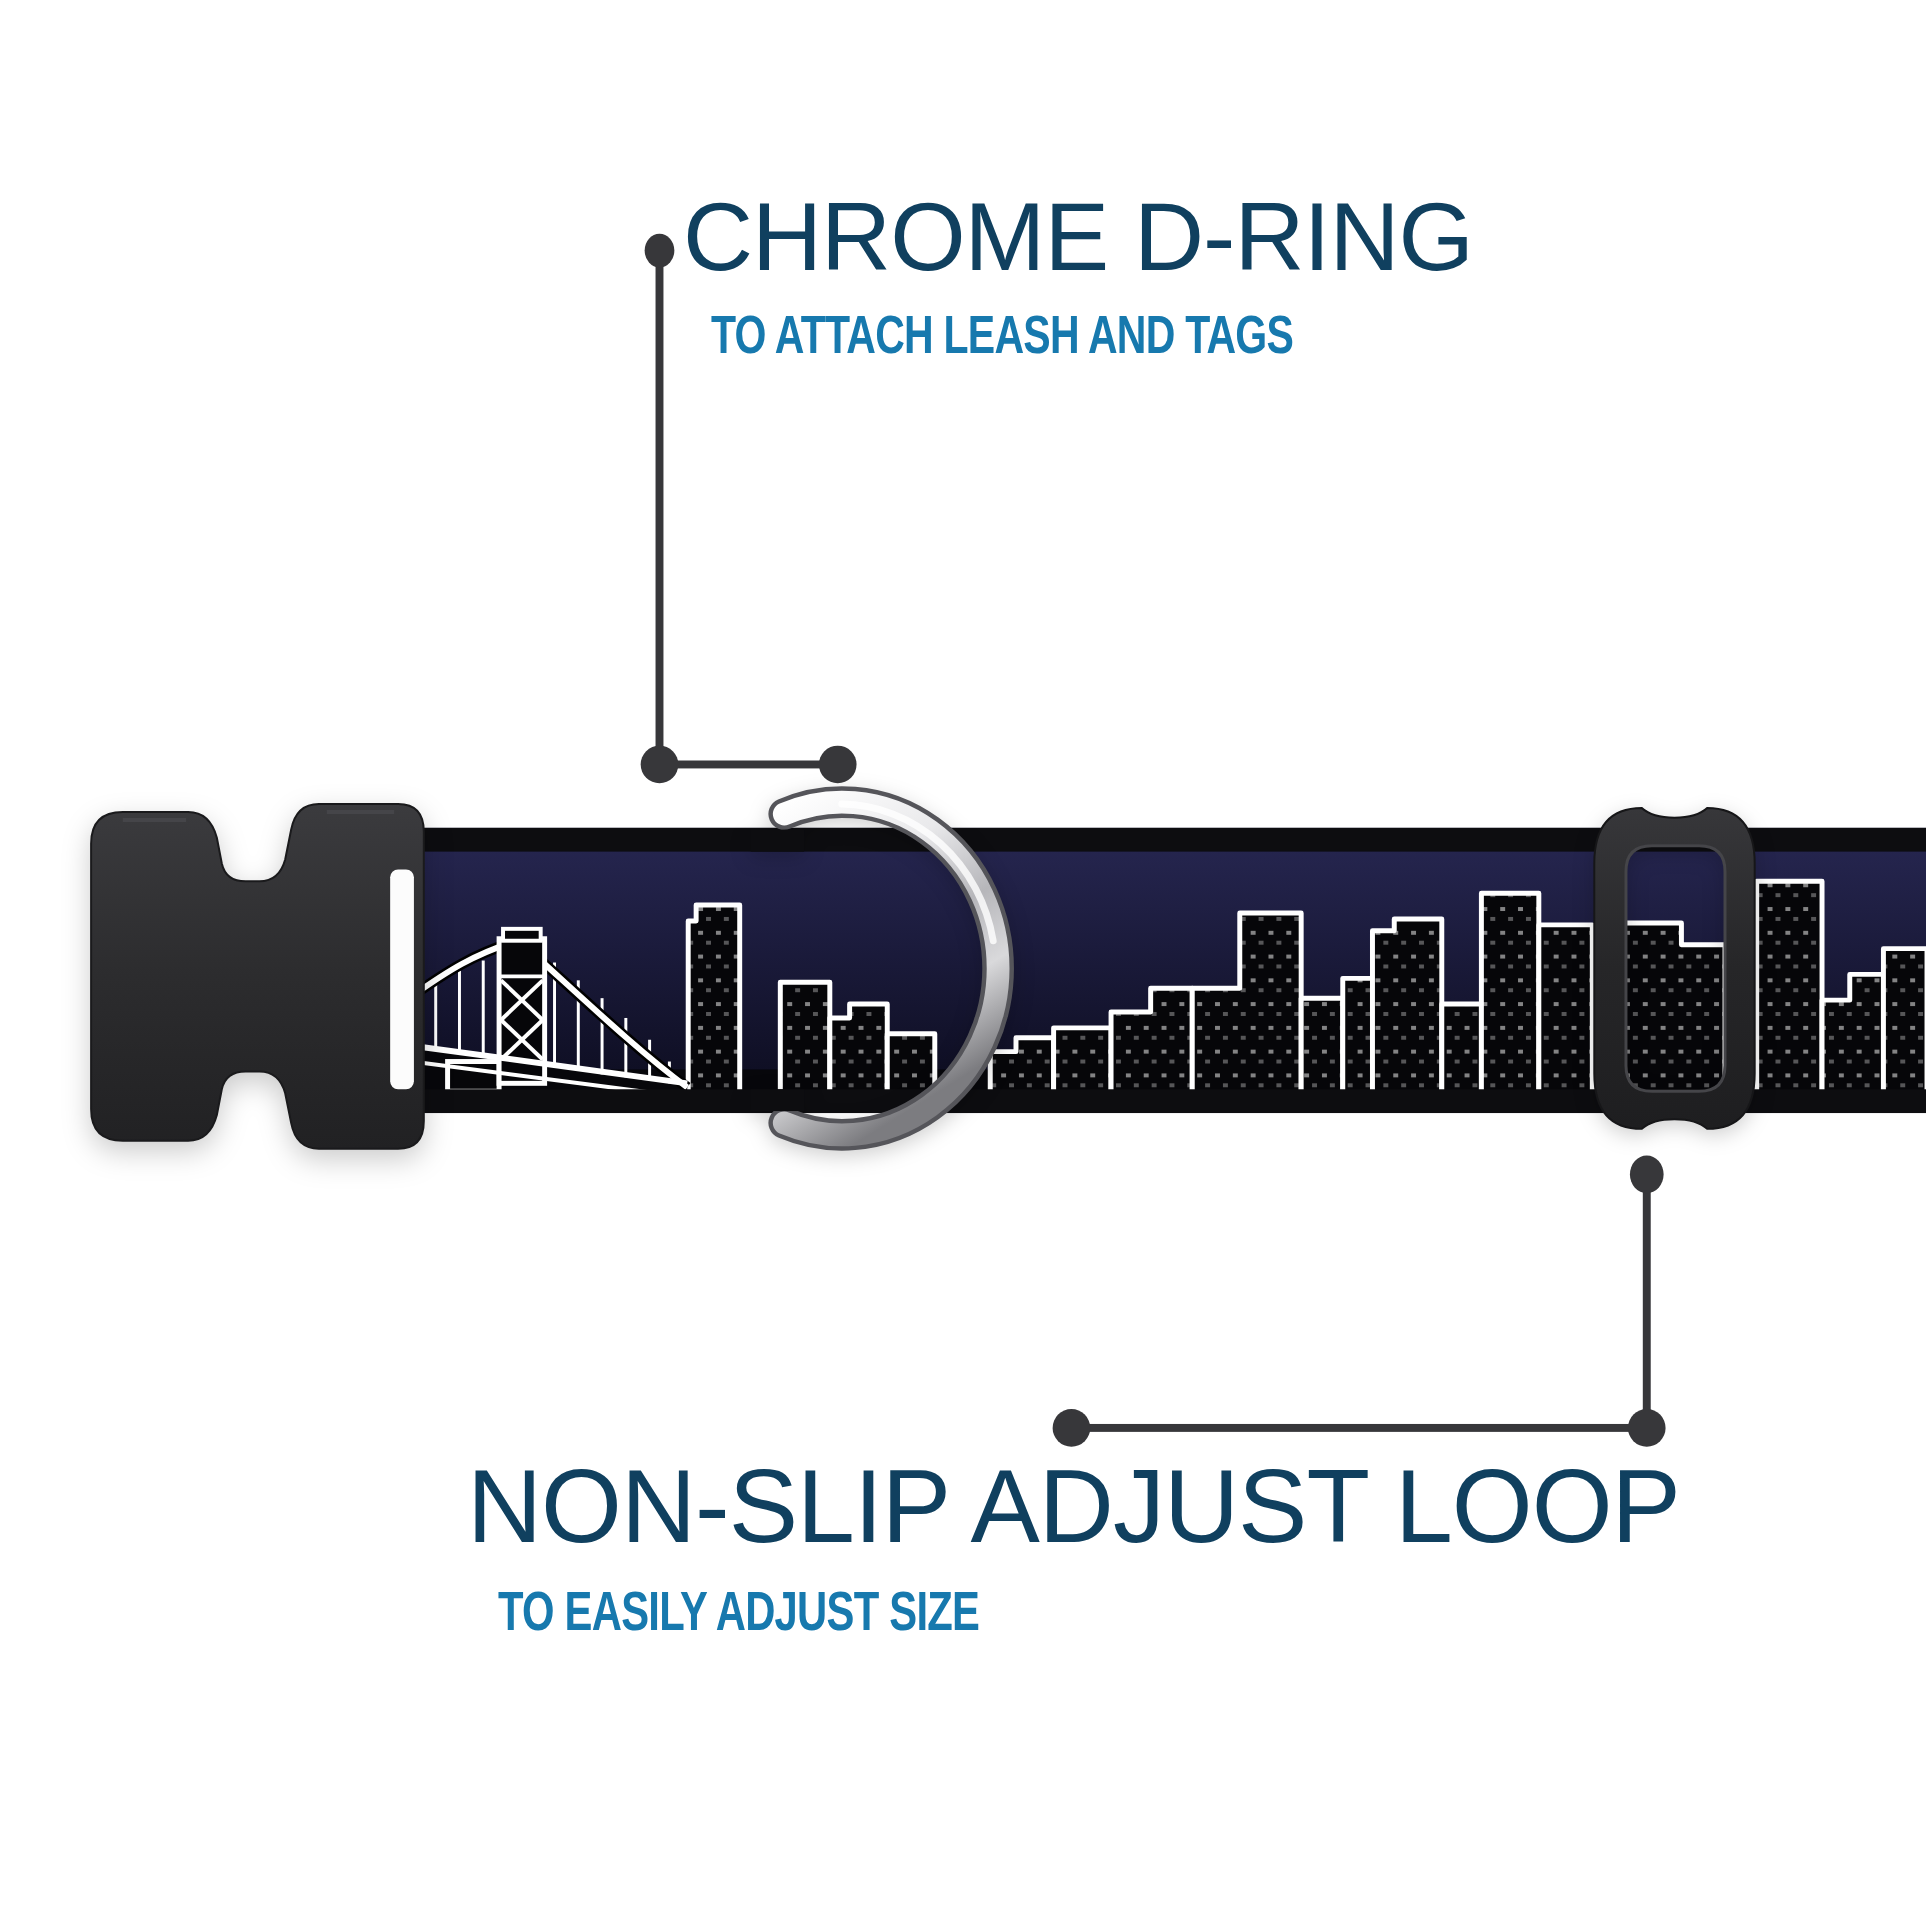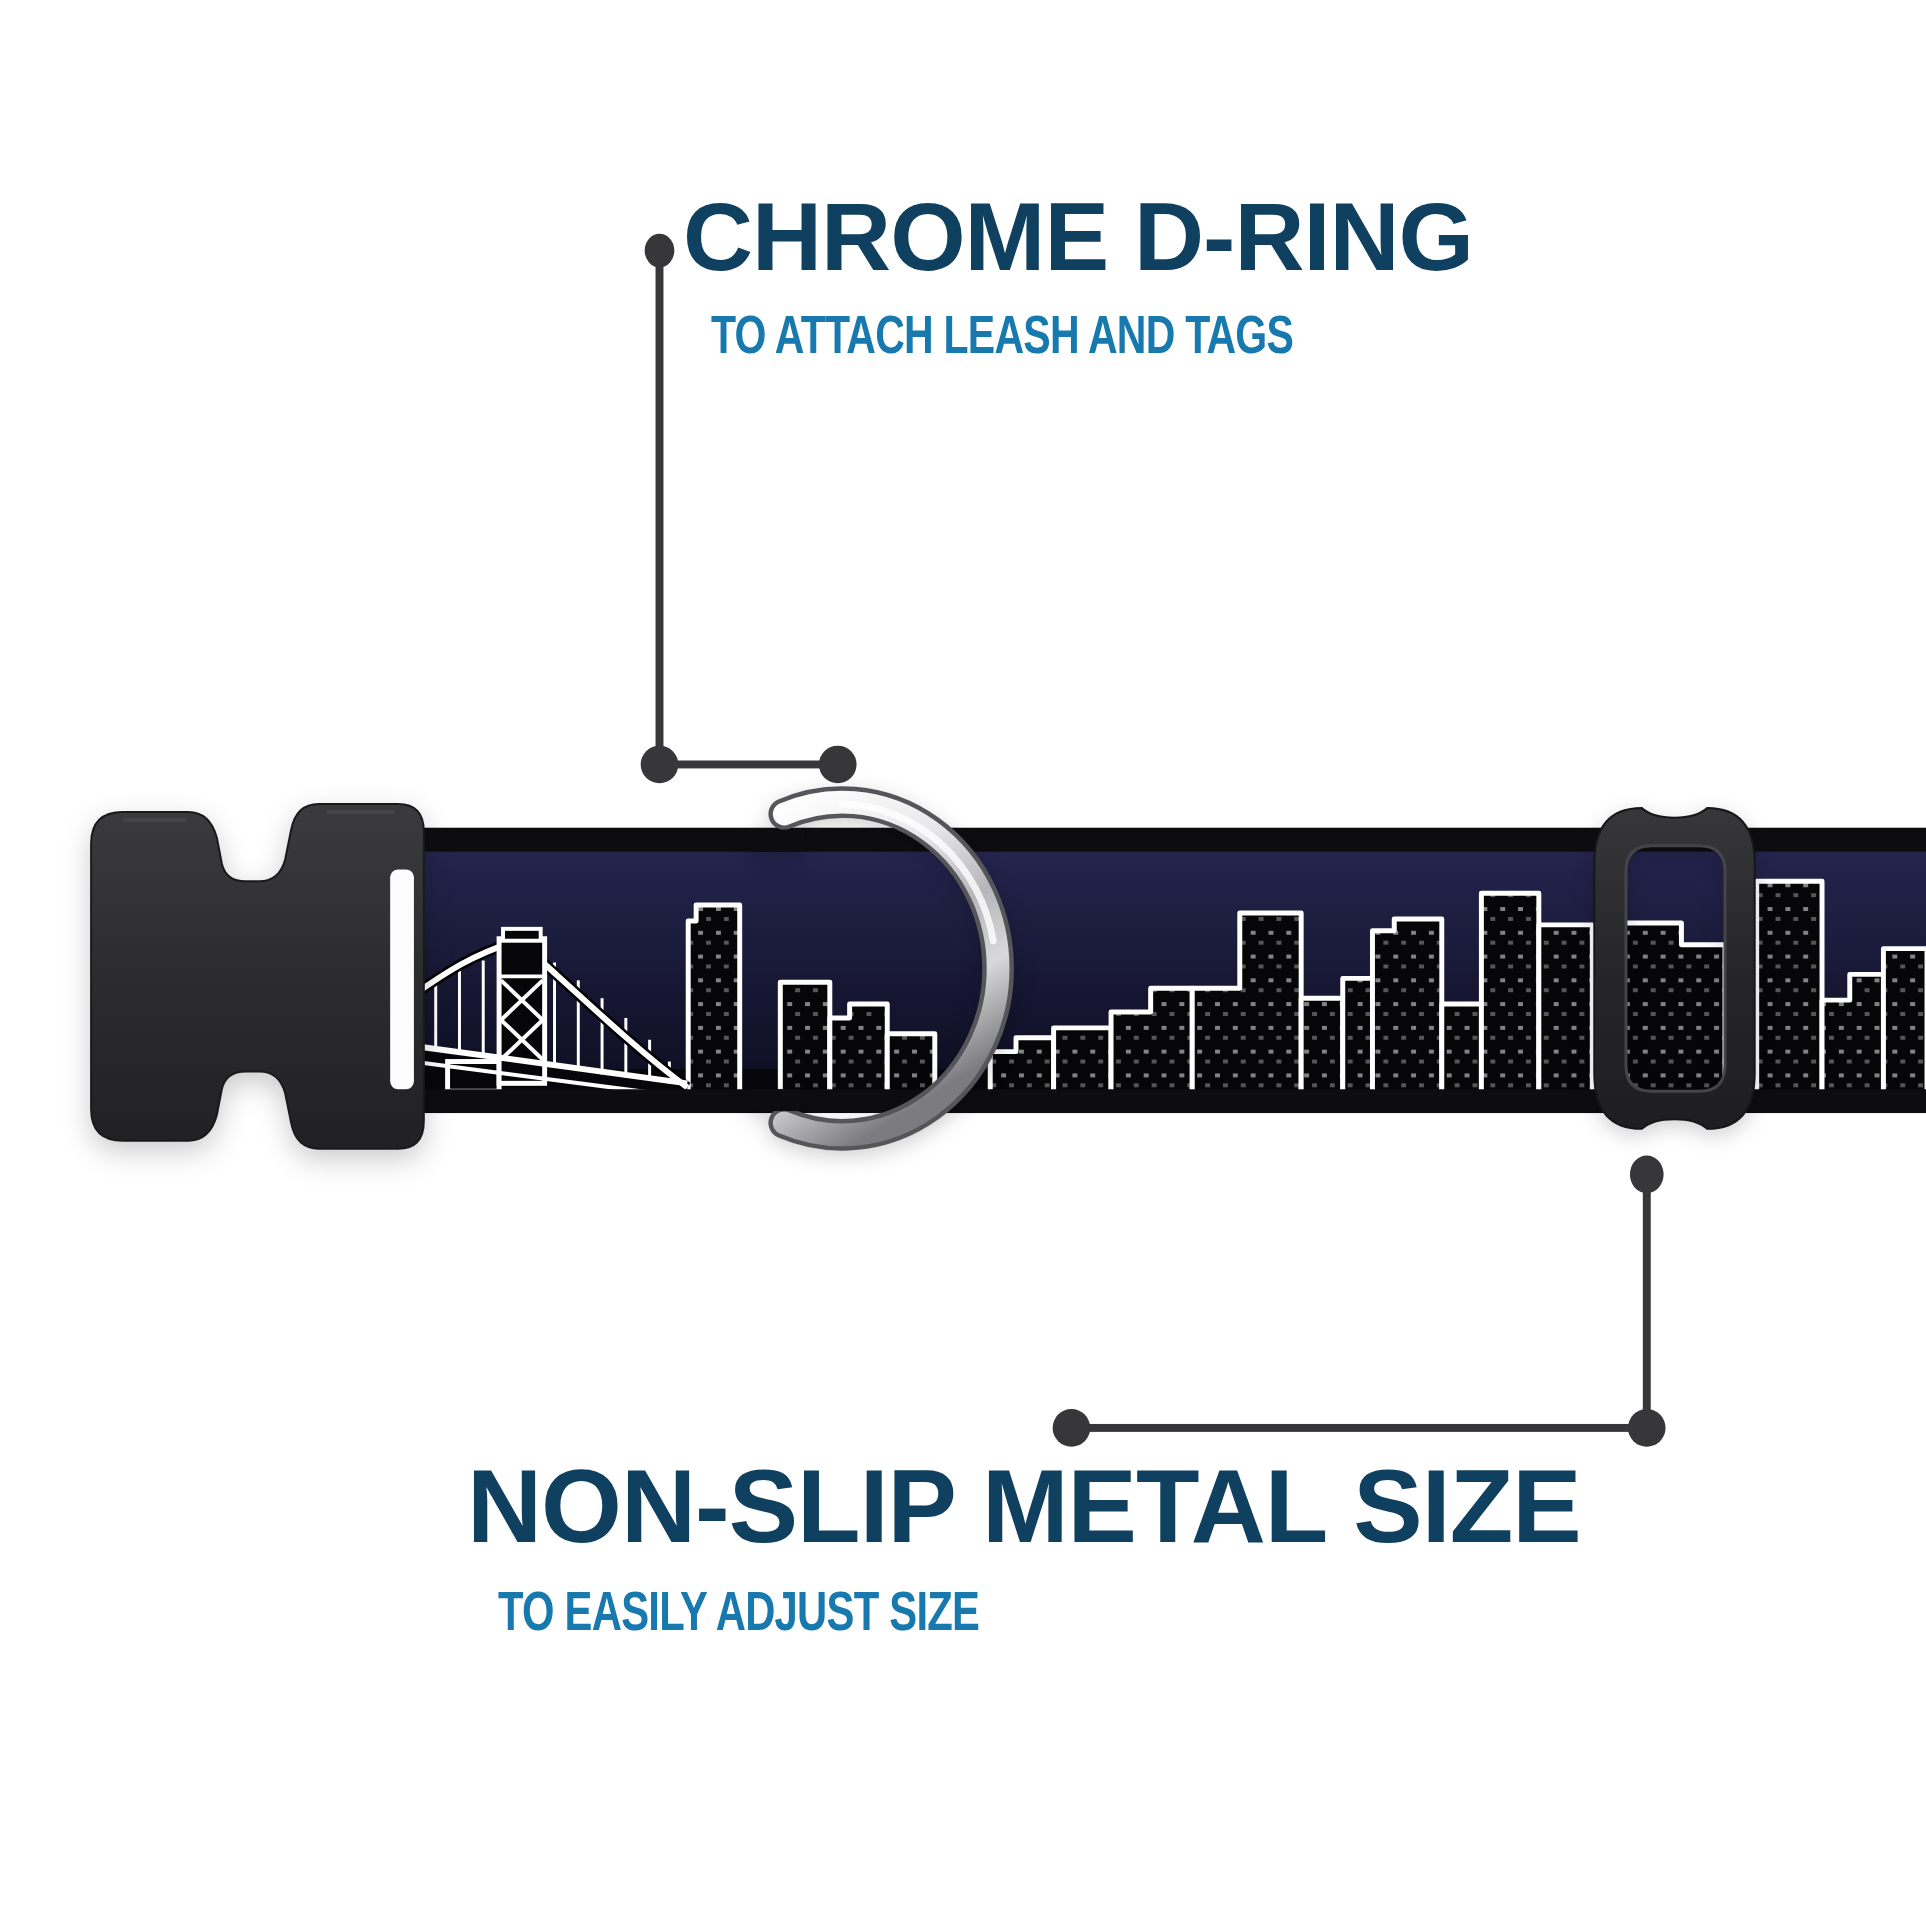--- a/index.html
+++ b/index.html
@@ -6,21 +6,21 @@
   body{
     width:1927px;height:1927px;
     background:#ffffff;
     position:relative;
     font-family:"Liberation Sans", sans-serif;
     overflow:hidden;
   }
   #scene{position:absolute;left:0;top:0;}
   .callout-text{position:absolute;line-height:1;white-space:nowrap;}
   .co-title{
-    font-weight:700;
+    font-weight:400;
     font-size:97px;
     color:var(--title-color,#10405f);
     letter-spacing:-1px;
   }
   .co-sub{
     font-weight:700;
     font-size:54px;
     color:var(--subtitle-color,#1779ae);
     letter-spacing:-1px;
     transform:scaleX(0.76);
@@ -174,15 +174,15 @@
     <rect x="1659" y="1186" width="8" height="256"></rect>
     <rect x="1082" y="1438" width="581" height="8"></rect>
     <ellipse cx="1663" cy="1186" rx="17" ry="19"></ellipse>
     <circle cx="1663" cy="1442" r="19"></circle>
     <circle cx="1082" cy="1442" r="19"></circle>
   </g>
 </svg>
 
 <div id="top-title" class="callout-text co-title">CHROME D-RING</div>
 <div id="top-sub" class="callout-text co-sub">TO ATTACH LEASH AND TAGS</div>
-<div id="bottom-title" class="callout-text co-title">NON-SLIP METAL SIZE</div>
+<div id="bottom-title" class="callout-text co-title">NON-SLIP ADJUST LOOP</div>
 <div id="bottom-sub" class="callout-text co-sub">TO EASILY ADJUST SIZE</div>
 
 
 </body></html>

